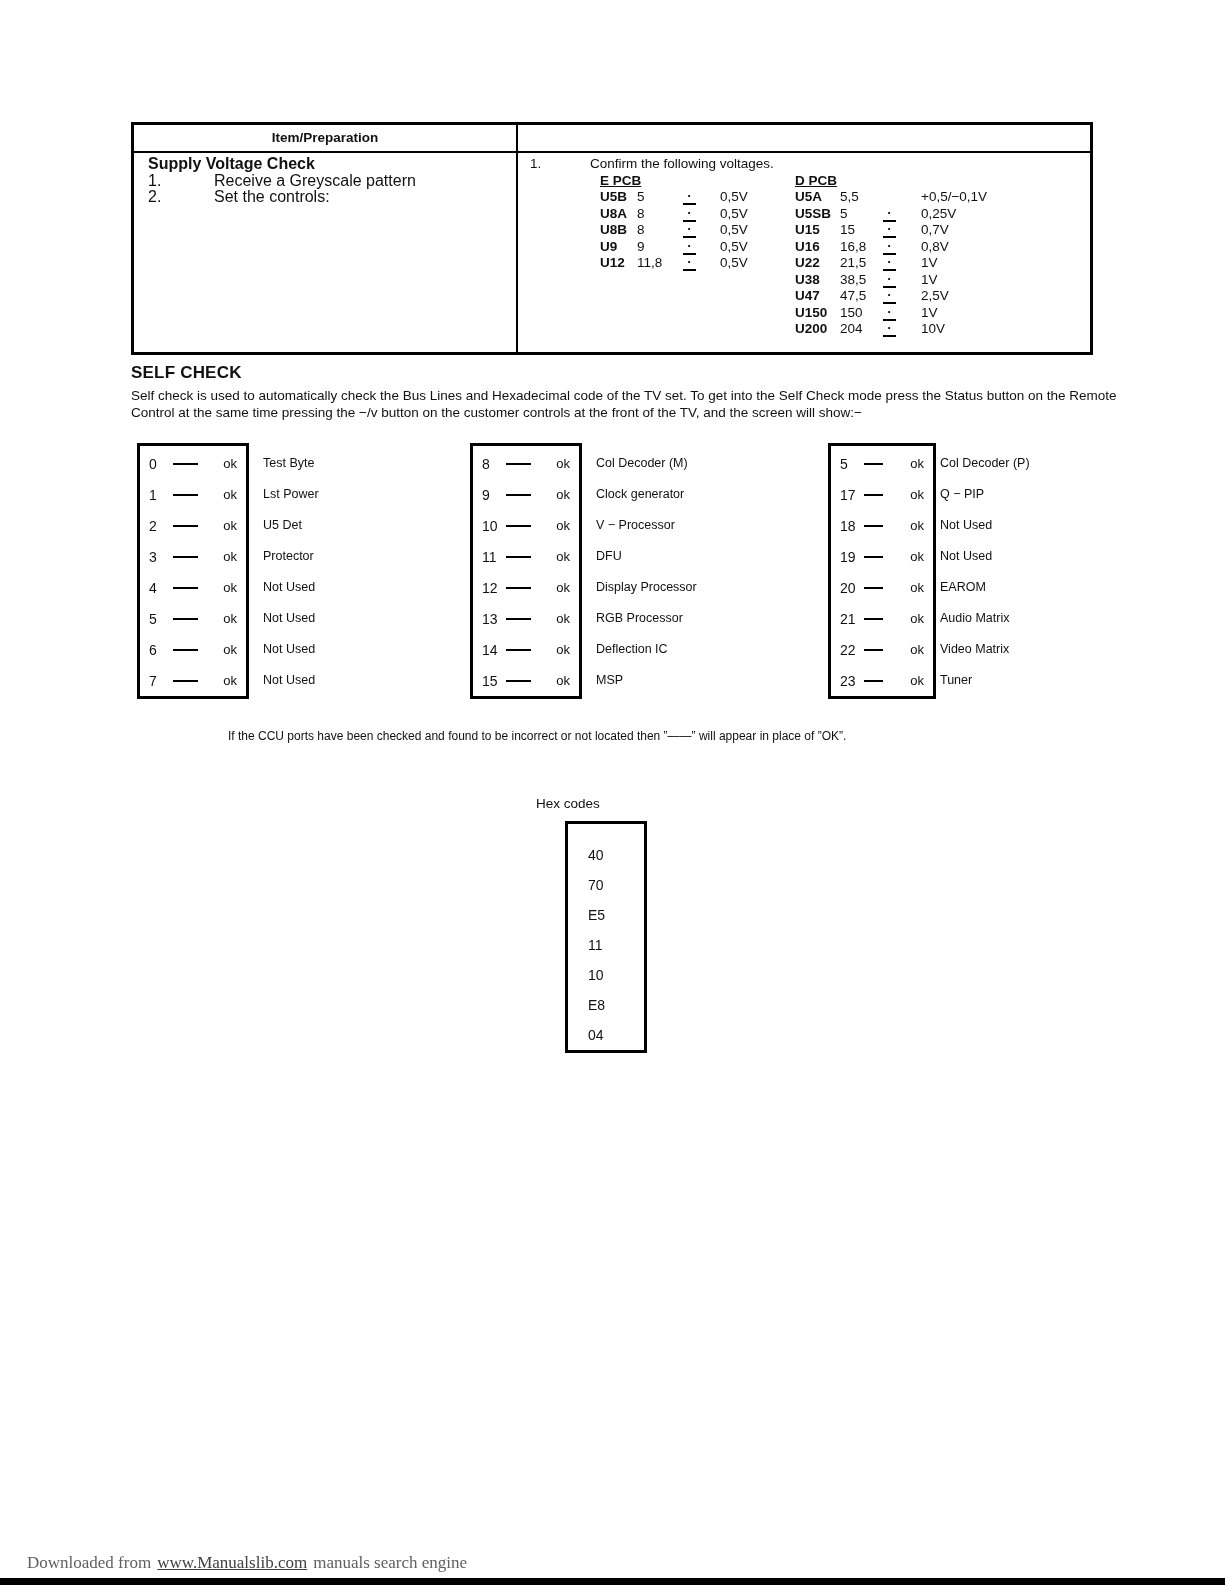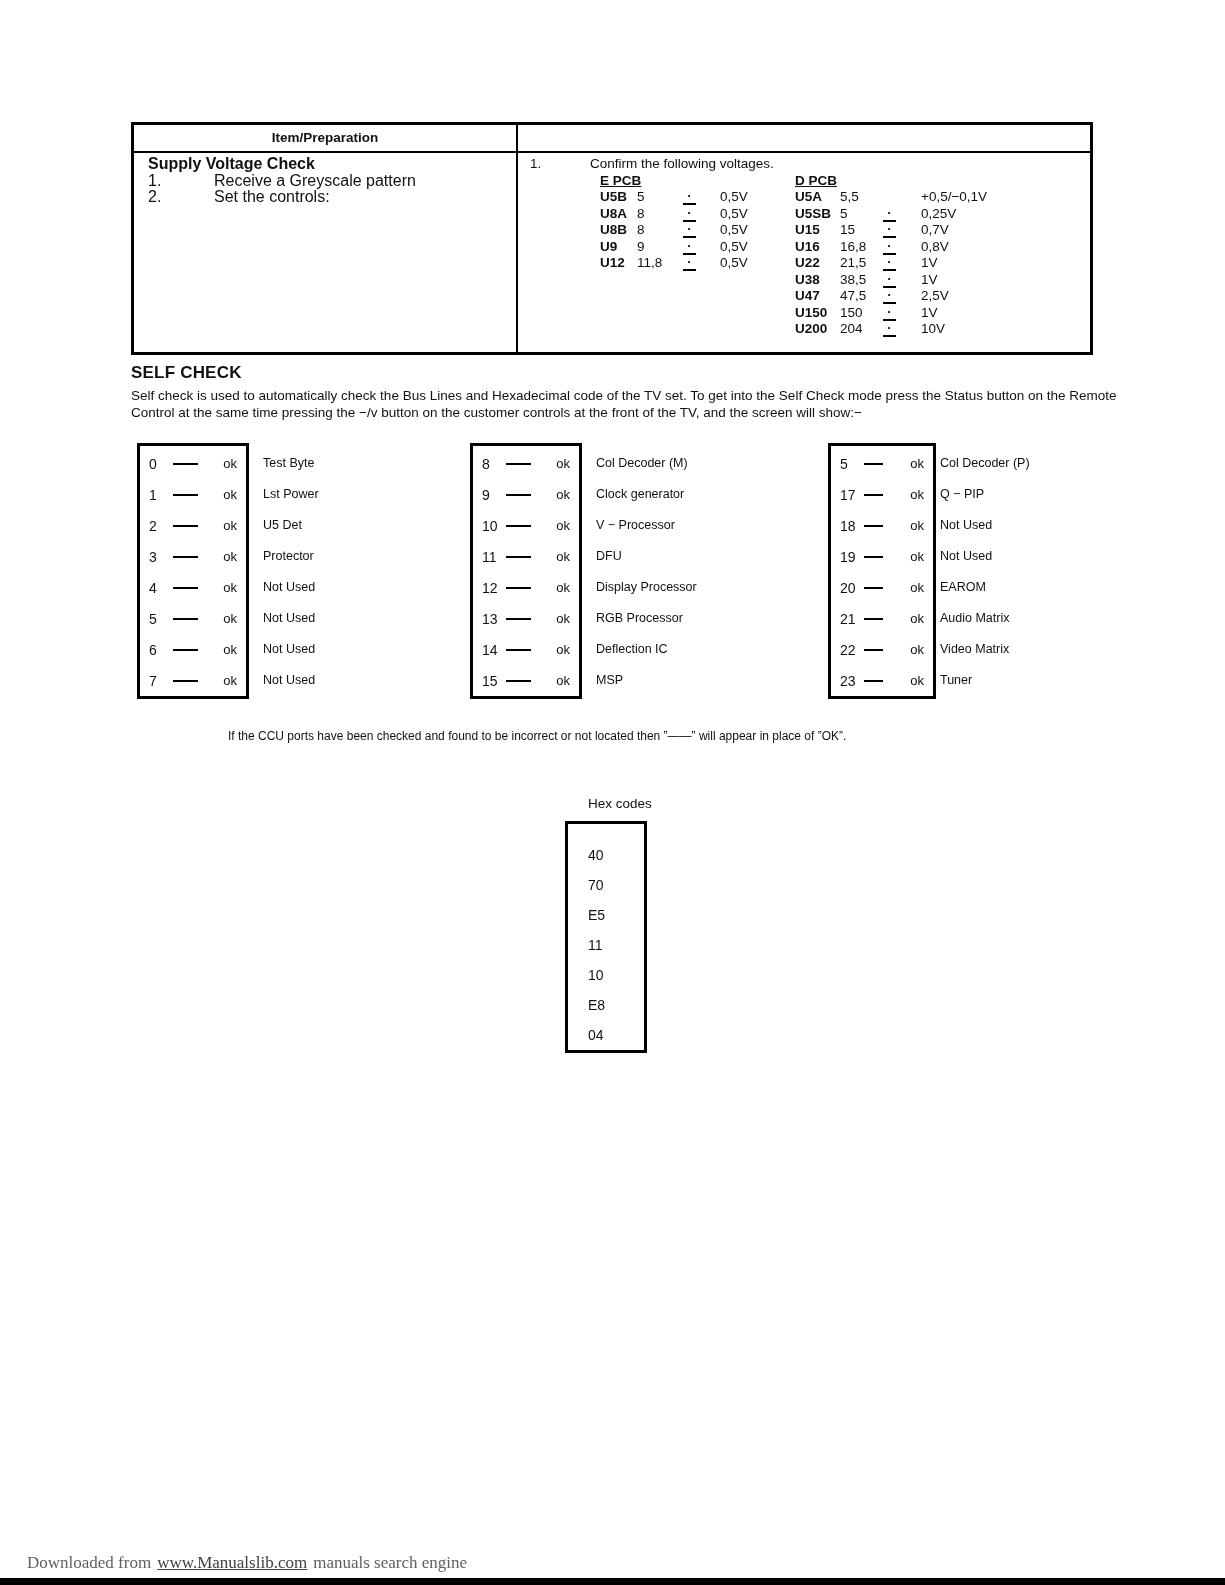--- a/index.html
+++ b/index.html
@@ -49,21 +49,21 @@
   .cdash{flex:0 0 25px;border-top:2px solid #000;margin:0 4px 0 0;}
   .cg-3 .cdash{flex-basis:19px;}
   .cok{font-size:13px;margin-left:auto;}
   .clabels{position:absolute;top:4px;left:126px;}
   .cg-3 .clabels{left:112px;}
   .clabel{height:31px;display:flex;align-items:center;font-size:12.5px;white-space:nowrap;}
 
   .sc-note{left:228px;top:729px;font-size:12px;white-space:nowrap;}
 
   
-  .hex-title{left:588px;top:796px;font-size:13.5px;}
+  .hex-title{left:536px;top:796px;font-size:13.5px;}
   .hex-box{left:565px;top:821px;width:82px;height:232px;border:3px solid #000;
            box-sizing:border-box;padding-top:16px;}
   .hex-row{height:30px;padding-left:20px;font-size:14px;display:flex;align-items:center;}
 
   
   .footer{left:27px;top:1553px;font-family:"Liberation Serif","DejaVu Serif",serif;
           font-size:17px;color:#5f5f5f;white-space:nowrap;}
   .flink{color:#404040;text-decoration:underline;margin:0 6px;cursor:pointer;}
   .botbar{left:0;top:1578px;width:1225px;height:7px;background:#000;}
 </style>

